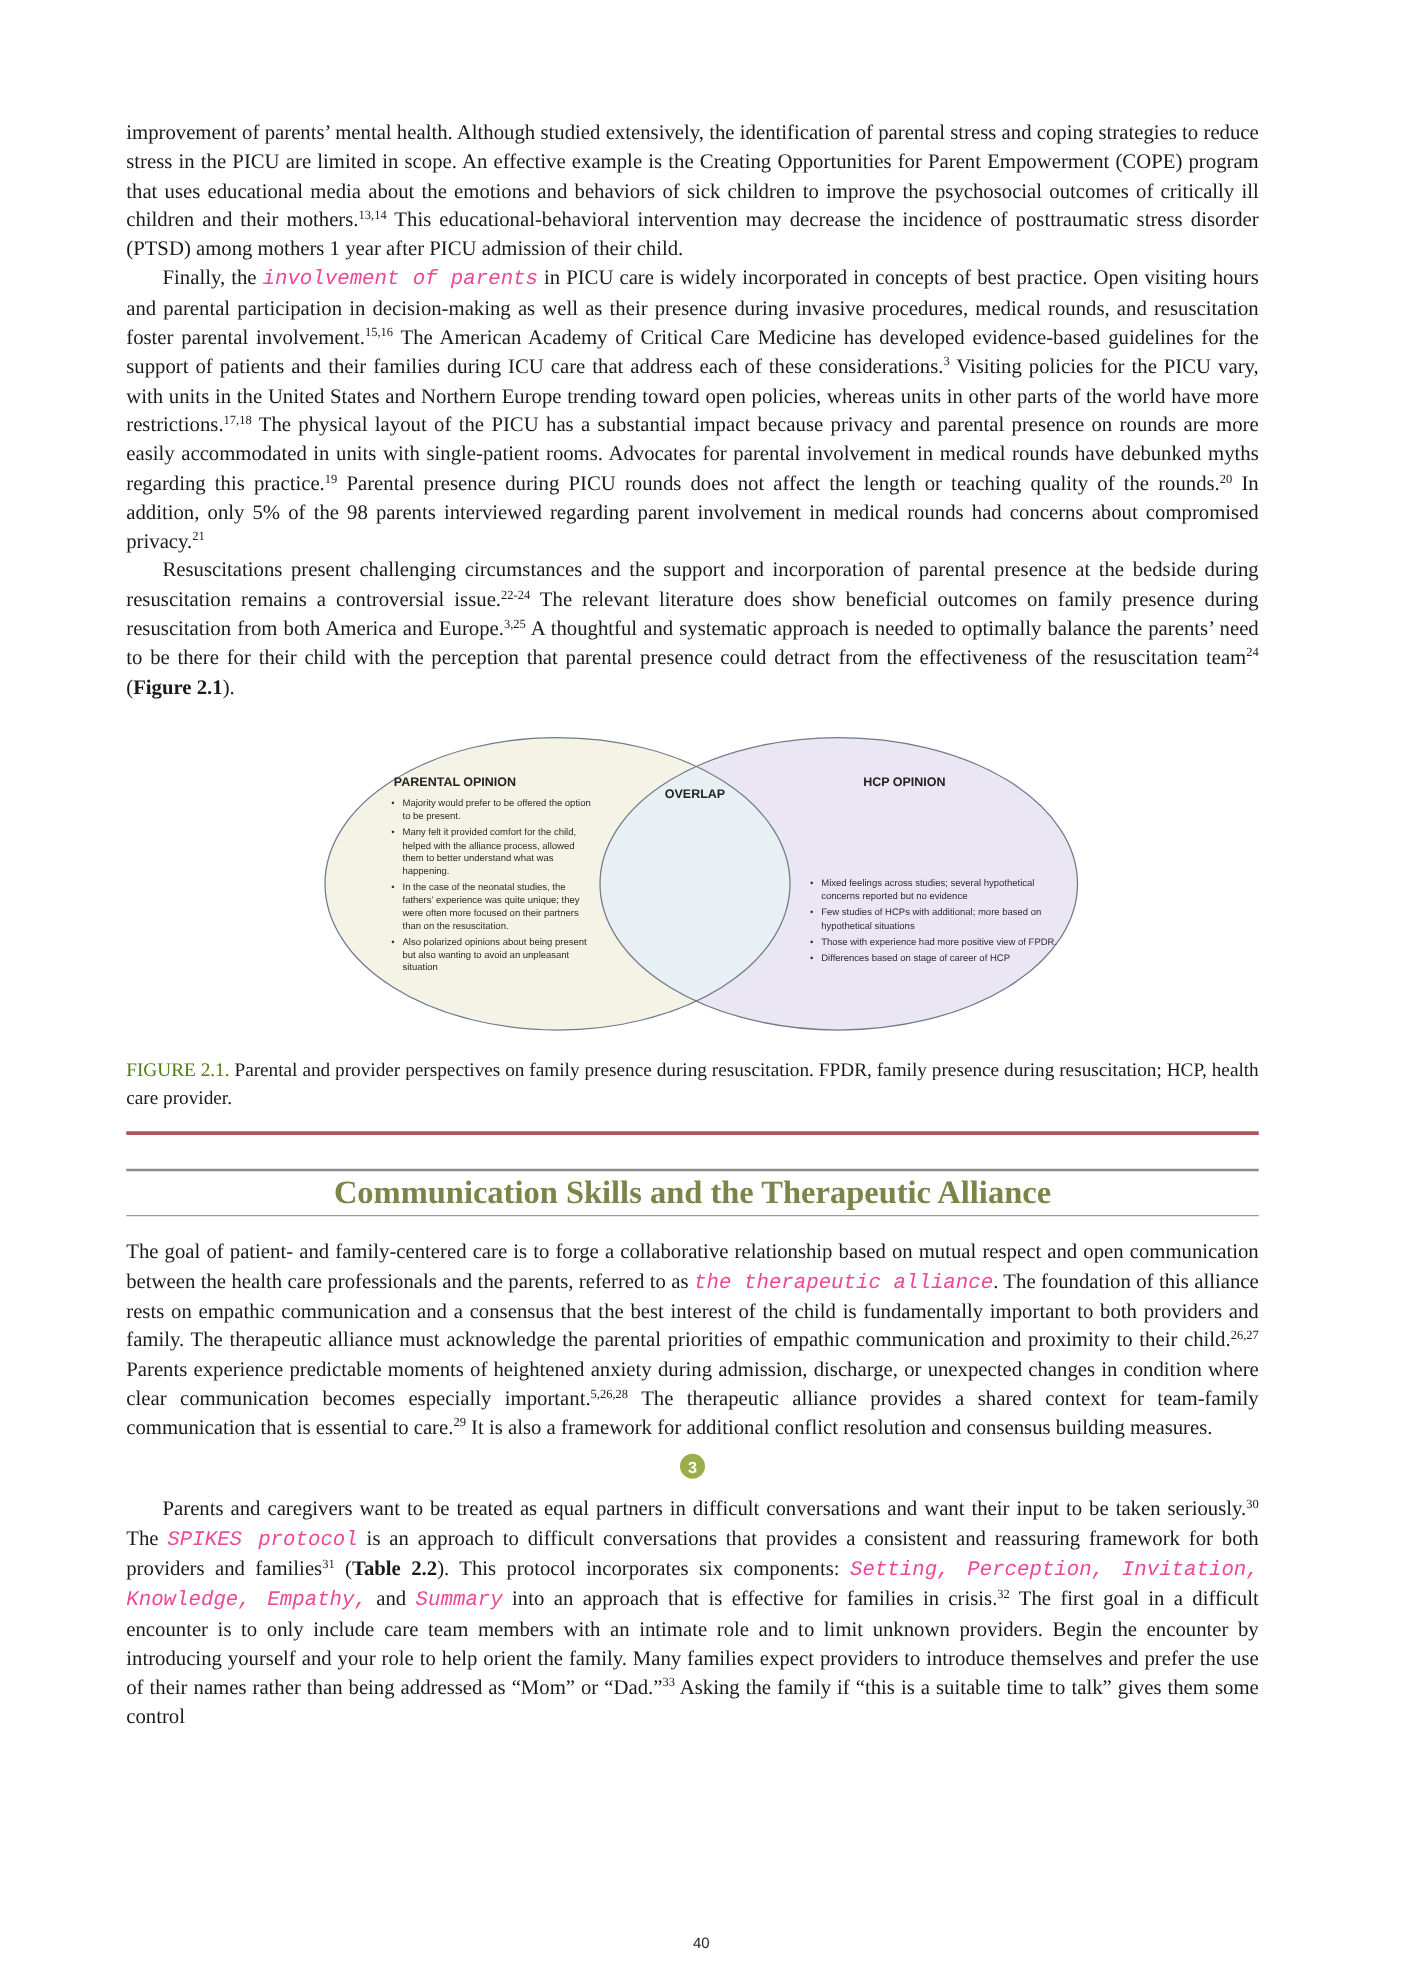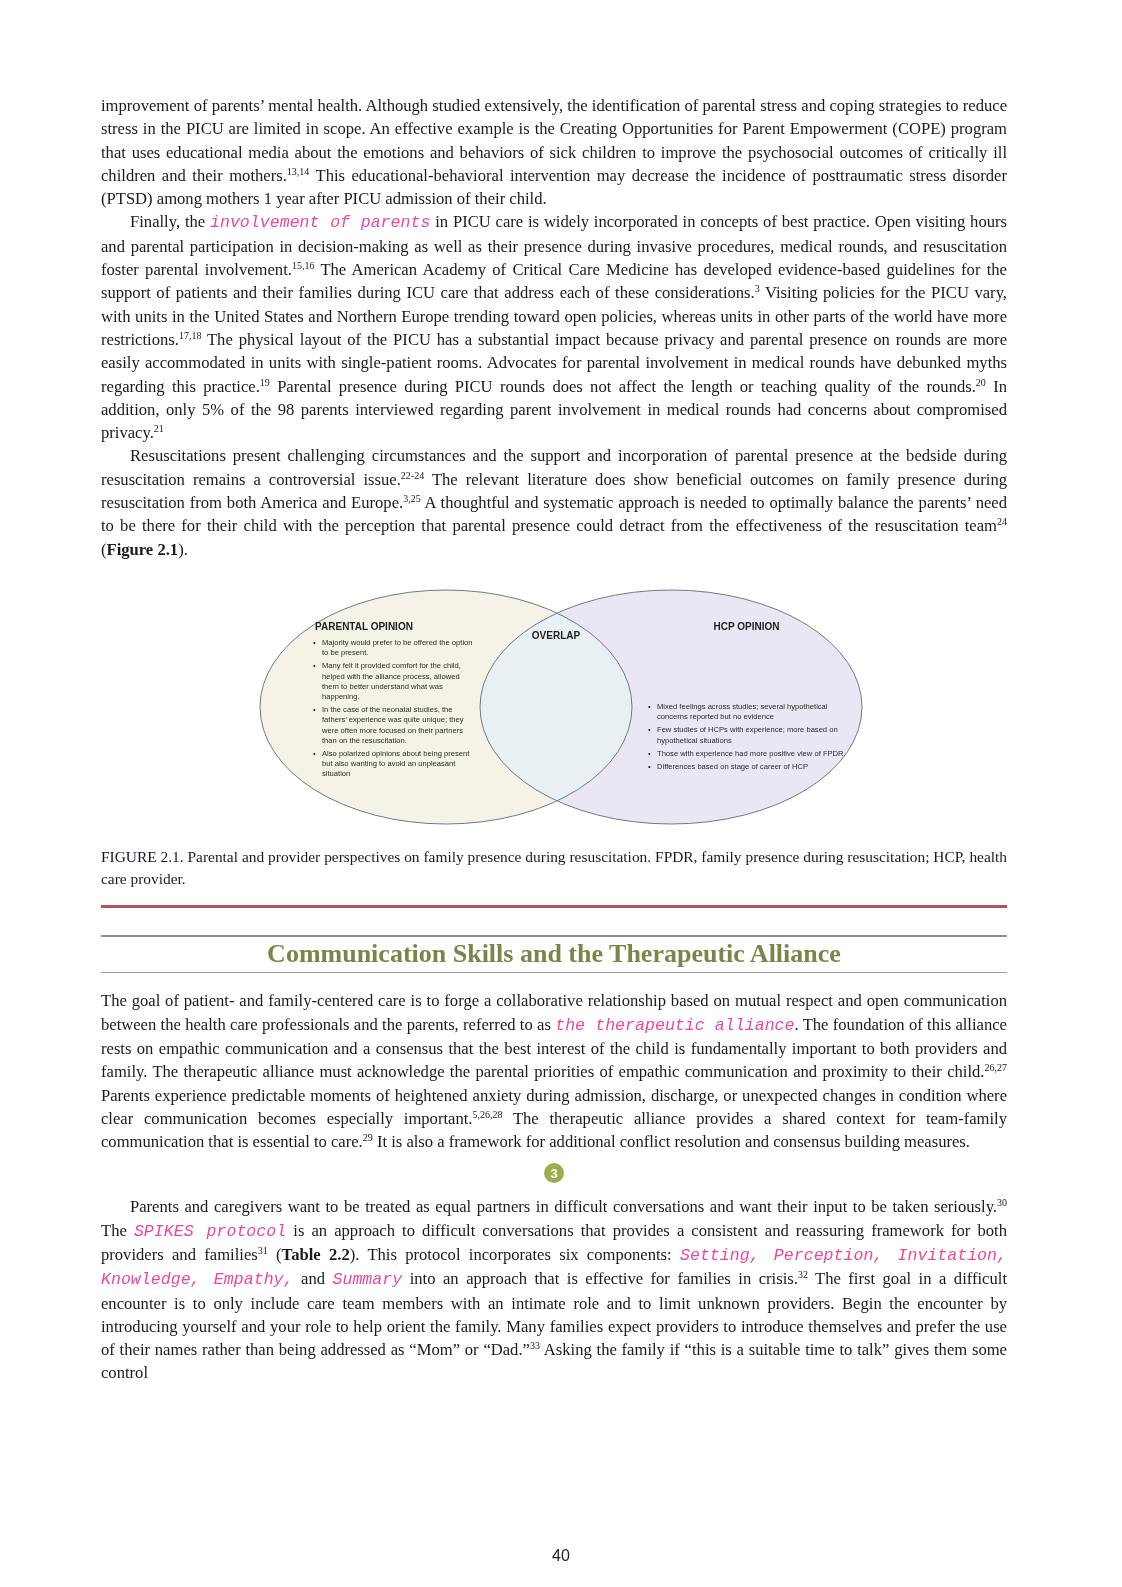--- a/index.html
+++ b/index.html
@@ -14,32 +14,32 @@
   .figure { position: relative; height: 262px; margin-top: 15px; }
   .figure svg { position: absolute; left: 0; top: 0; }
   .venn-text { position: absolute; font-family: "Liberation Sans", "DejaVu Sans", sans-serif;
                color: #2a2a2a; font-size: 7.6px; line-height: 10.2px; }
   .venn-title { font-weight: bold; font-size: 10px; text-align: center; position: absolute;
                 font-family: "Liberation Sans", "DejaVu Sans", sans-serif; color: #222; }
   .venn-text ul { margin: 0; padding: 0; list-style: none; }
   .venn-text li { position: relative; padding-left: 9px; margin-bottom: 3px; }
   .venn-text li::before { content: "\2022"; position: absolute; left: 0; top: 0; }
   .caption { margin-top: 8px; font-size: 15.4px; line-height: 22px; text-align: justify; }
-  .caption .fig-label { color: #0f172a; font-weight: normal; }
+  .caption .fig-label { color: #4d7c0f; font-weight: normal; }
   .rule-red { height: 3px; background: #b2545c; margin-top: 6px; }
   .rule-gray { height: 2px; background: #8c8c8c; margin-top: 27px; }
   .rule-gray-thin { height: 1px; background: #9a9a9a; margin-top: 3px; }
   .section-title { text-align: center; font-size: 26px; font-weight: bold; color: #7b8549;
                    line-height: 30px; margin-top: 2px; }
   .marker { display: flex; justify-content: center; margin: 10px 0 12px 0; }
   .marker span { width: 20px; height: 20px; border-radius: 50%; background: #9aae4c; color: #fff;
                  font-family: "Liberation Sans", sans-serif; font-weight: bold; font-size: 13px;
                  display: flex; align-items: center; justify-content: center; }
   .page-number { position: absolute; top: 1547px; left: 0; width: 1122px; text-align: center;
-                 font-family: "Liberation Sans", "DejaVu Sans", sans-serif; font-size: 16px; color: #222; }
+                 font-family: "Liberation Sans", "DejaVu Sans", sans-serif; font-size: 12px; color: #222; }
 </style>
 </head>
 <body>
 
 <div class="page">
 
   <div>
       <p class="body"><span>improvement of parents’ mental health. Although studied extensively, the identification of parental stress and coping strategies to reduce stress in the PICU are limited in scope. An effective example is the Creating Opportunities for Parent Empowerment (COPE) program that uses educational media about the emotions and behaviors of sick children to improve the psychosocial outcomes of critically ill children and their mothers.</span><sup>13,14</sup><span> This educational-behavioral intervention may decrease the incidence of posttraumatic stress disorder (PTSD) among mothers 1 year after PICU admission of their child.</span></p>
       <p class="body indent"><span>Finally, the </span><em>involvement of parents</em><span> in PICU care is widely incorporated in concepts of best practice. Open visiting hours and parental participation in decision-making as well as their presence during invasive procedures, medical rounds, and resuscitation foster parental involvement.</span><sup>15,16</sup><span> The American Academy of Critical Care Medicine has developed evidence-based guidelines for the support of patients and their families during ICU care that address each of these considerations.</span><sup>3</sup><span> Visiting policies for the PICU vary, with units in the United States and Northern Europe trending toward open policies, whereas units in other parts of the world have more restrictions.</span><sup>17,18</sup><span> The physical layout of the PICU has a substantial impact because privacy and parental presence on rounds are more easily accommodated in units with single-patient rooms. Advocates for parental involvement in medical rounds have debunked myths regarding this practice.</span><sup>19</sup><span> Parental presence during PICU rounds does not affect the length or teaching quality of the rounds.</span><sup>20</sup><span> In addition, only 5% of the 98 parents interviewed regarding parent involvement in medical rounds had concerns about compromised privacy.</span><sup>21</sup></p>
       <p class="body indent"><span>Resuscitations present challenging circumstances and the support and incorporation of parental presence at the bedside during resuscitation remains a controversial issue.</span><sup>22-24</sup><span> The relevant literature does show beneficial outcomes on family presence during resuscitation from both America and Europe.</span><sup>3,25</sup><span> A thoughtful and systematic approach is needed to optimally balance the parents’ need to be there for their child with the perception that parental presence could detract from the effectiveness of the resuscitation team</span><sup>24</sup><span> (</span><strong>Figure 2.1</strong><span>).</span></p>
@@ -64,25 +64,25 @@
       <ul>
           <li>Majority would prefer to be offered the option to be present.</li>
           <li>Many felt it provided comfort for the child, helped with the alliance process, allowed them to better understand what was happening.</li>
           <li>In the case of the neonatal studies, the fathers’ experience was quite unique; they were often more focused on their partners than on the resuscitation.</li>
           <li>Also polarized opinions about being present but also wanting to avoid an unpleasant situation</li>
         </ul>
     </div>
 
     <div class="venn-title" style="left:415px; top:54px; width:80px;">OVERLAP</div>
 
-    <div class="venn-title" style="left:588px; top:45px; width:115px;">HCP OPINION</div>
+    <div class="venn-title" style="left:565px; top:45px; width:115px;">HCP OPINION</div>
     <div class="venn-text" style="left:547px; top:91px; width:205px;margin-top:35px;">
       <ul>
           <li>Mixed feelings across studies; several hypothetical concerns reported but no evidence</li>
-          <li>Few studies of HCPs with experience; more based on hypothetical situations</li>
+          <li>Few studies of HCPs with additional; more based on hypothetical situations</li>
           <li>Those with experience had more positive view of FPDR.</li>
           <li>Differences based on stage of career of HCP</li>
         </ul>
     </div>
   </div>
 
   <p class="caption"><span class="fig-label">FIGURE 2.1.</span><span> Parental and provider perspectives on family presence during resuscitation. FPDR, family presence during resuscitation; HCP, health care provider.</span></p>
   <div class="rule-red"></div>
 
   <div class="rule-gray"></div>

